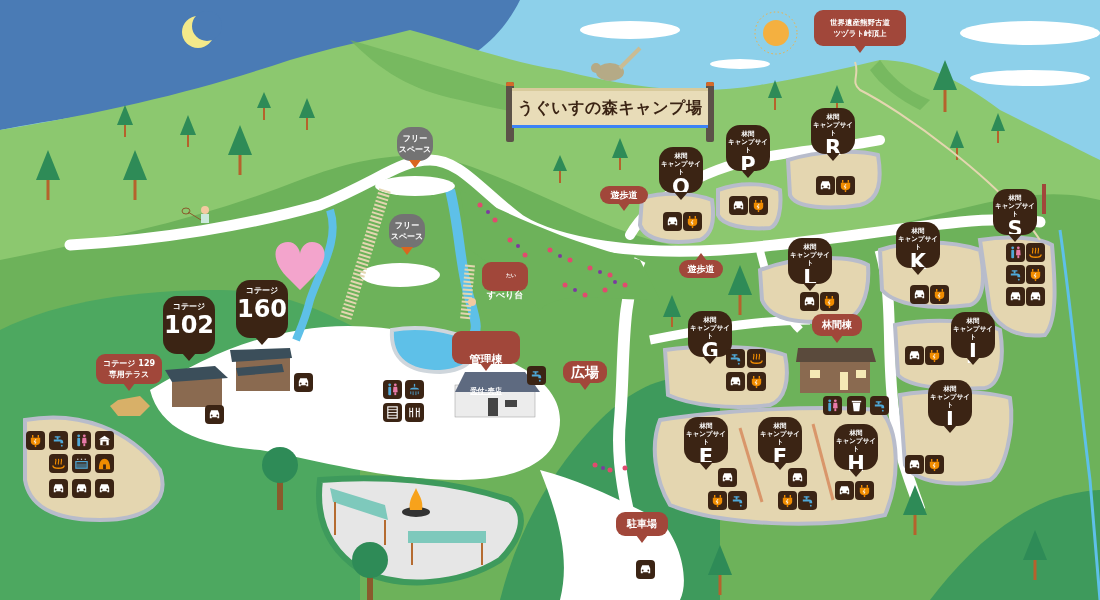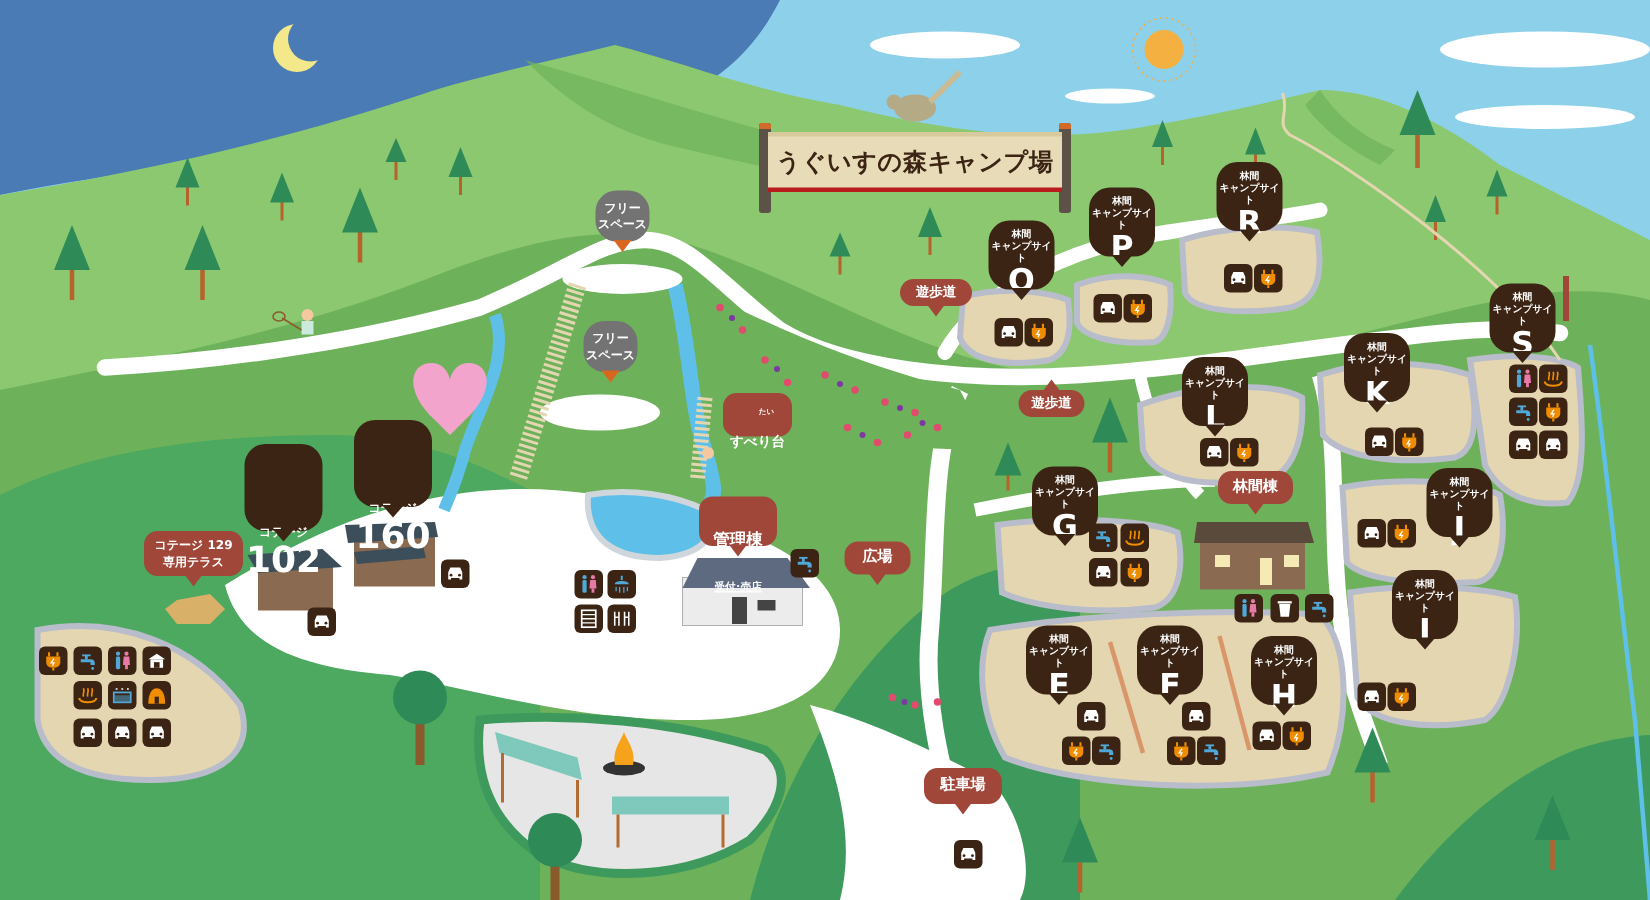--- a/index.html
+++ b/index.html
@@ -5,30 +5,30 @@
   * { box-sizing: border-box; margin: 0; padding: 0; }
   html, body { width: 1100px; height: 600px; overflow: hidden; background: #8cc86f; }
   body { font-family: "DejaVu Sans", "Liberation Sans", sans-serif; position: relative; }
   #map { position: absolute; left: 0; top: 0; width: 1100px; height: 600px; overflow: hidden; }
   #bg { position: absolute; left: 0; top: 0; }
 
   
   .sign { position: absolute; left: 506px; top: 88px; width: 208px; height: 42px; }
   .sign .post { position: absolute; top: -6px; width: 8px; height: 60px; background: #5c5248; border-radius: 2px; }
   .sign .post::before { content: ""; position: absolute; left: 0; top: 0; width: 8px; height: 4px; background: #d46a2a; border-radius: 2px 2px 0 0; }
-  .sign .board { position: absolute; left: 6px; top: 0; width: 196px; height: 40px; background: #e8dcb8; border-top: 3px solid #d8ca9c; border-bottom: 3px solid #b91c1c; display: flex; align-items: center; justify-content: center; font-weight: bold; font-size: 16px; color: #3b2414; letter-spacing: 0.5px; }
+  .sign .board { position: absolute; left: 6px; top: 0; width: 196px; height: 40px; background: #e8dcb8; border-top: 3px solid #d8ca9c; border-bottom: 3px solid #3b82f6; display: flex; align-items: center; justify-content: center; font-weight: bold; font-size: 16px; color: #3b2414; letter-spacing: 0.5px; }
 
   
   .pin { position: absolute; background: #3b2414; color: #fff; border-radius: 14px; text-align: center; }
   .pin::after { content: ""; position: absolute; left: 50%; bottom: -7px; margin-left: -7px; border-left: 7px solid transparent; border-right: 7px solid transparent; border-top: 8px solid #3b2414; }
   .pin .sub { display: block; font-size: 6.5px; line-height: 8px; font-weight: bold; padding-top: 5px; white-space: pre-line; }
   .pin .big { display: block; font-size: 21px; line-height: 23px; font-weight: bold; }
   .pin.site { width: 44px; height: 46px; }
   .pin.cottage { width: 52px; height: 58px; }
-  .pin.cottage .sub { font-size: 8px; padding-top: 7px; margin-top: 48px; }
+  .pin.cottage .sub { font-size: 8px; padding-top: 7px; }
   .pin.cottage .big { font-size: 24px; line-height: 28px; }
   .pin.d-site { width: 56px; height: 60px; border-radius: 16px; }
   .pin.d-site .sub { font-size: 8px; line-height: 10px; padding-top: 6px; }
   .pin.d-site .big { font-size: 24px; line-height: 26px; }
 
   
   .tag { position: absolute; background: #a1473a; color: #fff; border-radius: 9px; text-align: center; font-weight: bold; white-space: pre-line; }
   .tag::after { content: ""; position: absolute; left: 50%; margin-left: -6px; border-left: 6px solid transparent; border-right: 6px solid transparent; }
   .tag.down::after { bottom: -7px; border-top: 8px solid #a1473a; }
   .tag.up::after { top: -7px; border-bottom: 8px solid #a1473a; }
@@ -288,41 +288,43 @@
 
     <path d="M855 62 C860 75 850 82 860 90 C900 110 1000 180 1040 240" fill="none" stroke="#e4d6b0" stroke-width="2"></path>
   </svg>
 
   <div class="sign">
     <div class="post" style="left:0"></div>
     <div class="post" style="left:200px"></div>
     <div class="board">うぐいすの森キャンプ場</div>
   </div>
 
+  <div class="tag down" style="left:814px;top:10px;width:92px;height:36px;font-size:7.5px;line-height:11px;padding-top:7px;">世界遺産熊野古道
+ツヅラト峠頂上</div>
   <div style="position:absolute;left:1042px;top:184px;width:4px;height:30px;background:#a1473a;"></div>
 
   <div class="otag" style="left:397px;top:127px;">フリー
 スペース</div>
   <div class="otag" style="left:389px;top:214px;">フリー
 スペース</div>
 
   <div class="tag plain" style="left:482px;top:262px;width:46px;height:29px;font-size:9px;">
     <div style="font-size:5px;line-height:7px;padding-left:12px">たい</div>
     <div style="line-height:12px">すべり台</div>
   </div>
 
   <div class="tag down" style="left:600px;top:186px;width:48px;height:18px;font-size:9px;line-height:18px;">遊歩道</div>
   <div class="tag up" style="left:679px;top:260px;width:44px;height:18px;font-size:9px;line-height:18px;">遊歩道</div>
 
-  <div class="tag down" style="left:466px;top:331px;width:52px;height:33px;text-decoration:underline;">
+  <div class="tag down" style="left:452px;top:331px;width:68px;height:33px;text-decoration:underline;">
     <div style="font-size:11px;line-height:14px;padding-top:3px">管理棟</div>
     <div style="font-size:7px;line-height:10px">受付･売店</div>
   </div>
 
-  <div class="tag down" style="left:563px;top:361px;width:44px;height:22px;font-size:10px;line-height:22px;">広場</div>
+  <div class="tag down" style="left:563px;top:361px;width:44px;height:22px;font-size:14px;line-height:22px;">広場</div>
 
   <div class="tag down" style="left:812px;top:314px;width:50px;height:22px;font-size:10px;line-height:22px;">林間棟</div>
 
 
   <div class="tag down" style="left:616px;top:512px;width:52px;height:24px;font-size:10px;line-height:24px;">駐車場</div>
 
   <div class="tag down" style="left:96px;top:354px;width:66px;height:30px;font-size:8px;line-height:11px;padding-top:4px;">コテージ 129
 専用テラス</div>
 
   <div class="pin cottage" style="left:163px;top:296px;">

